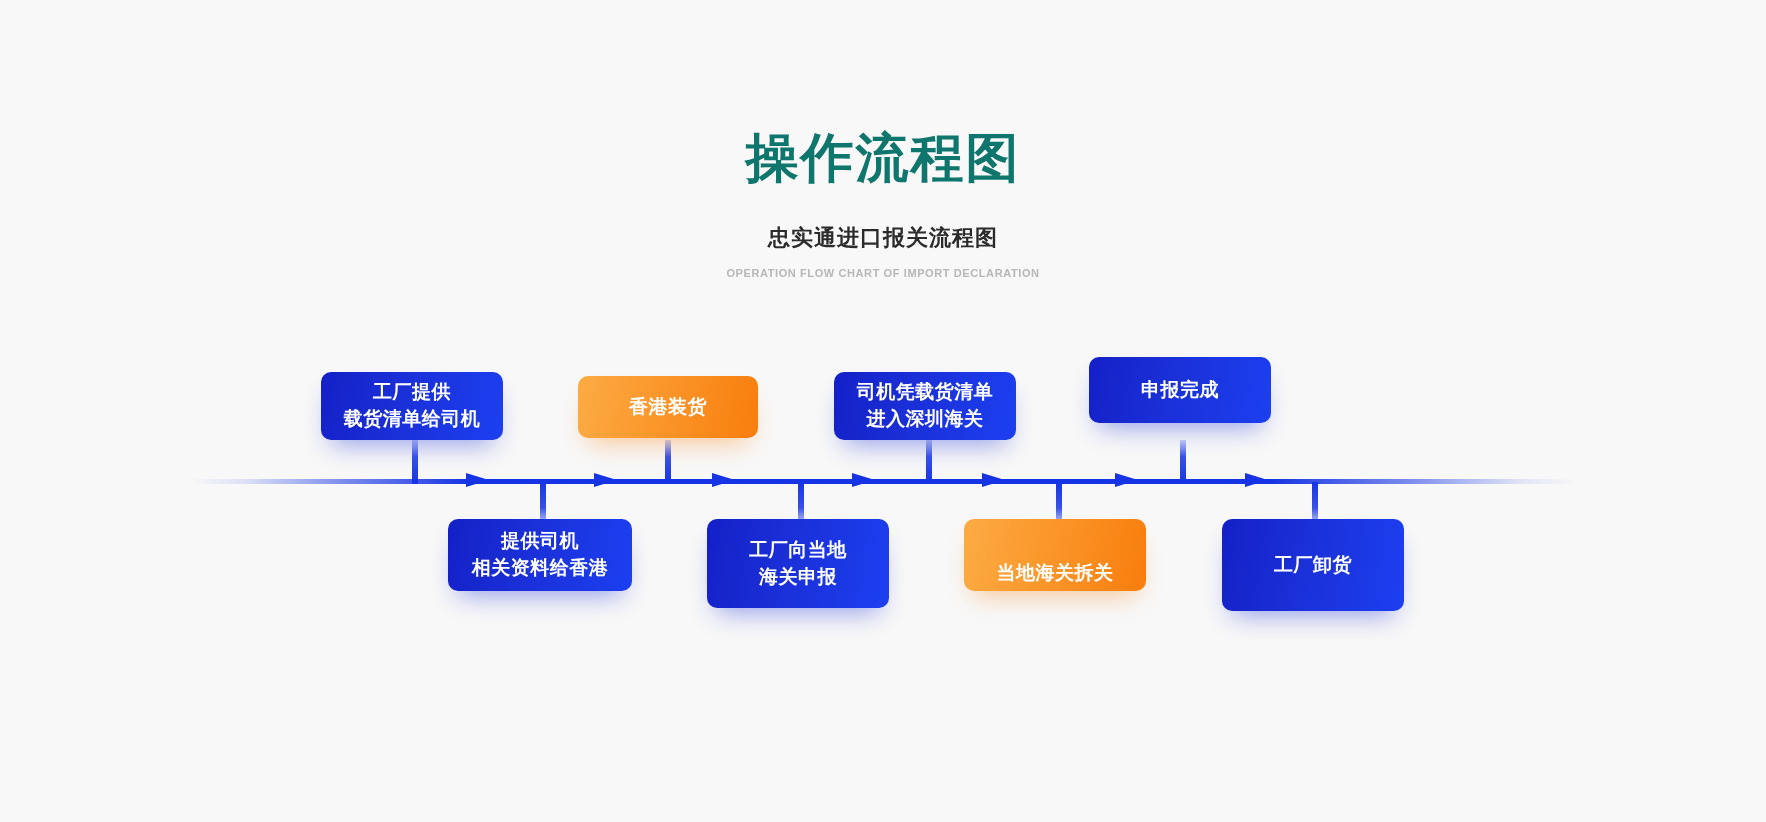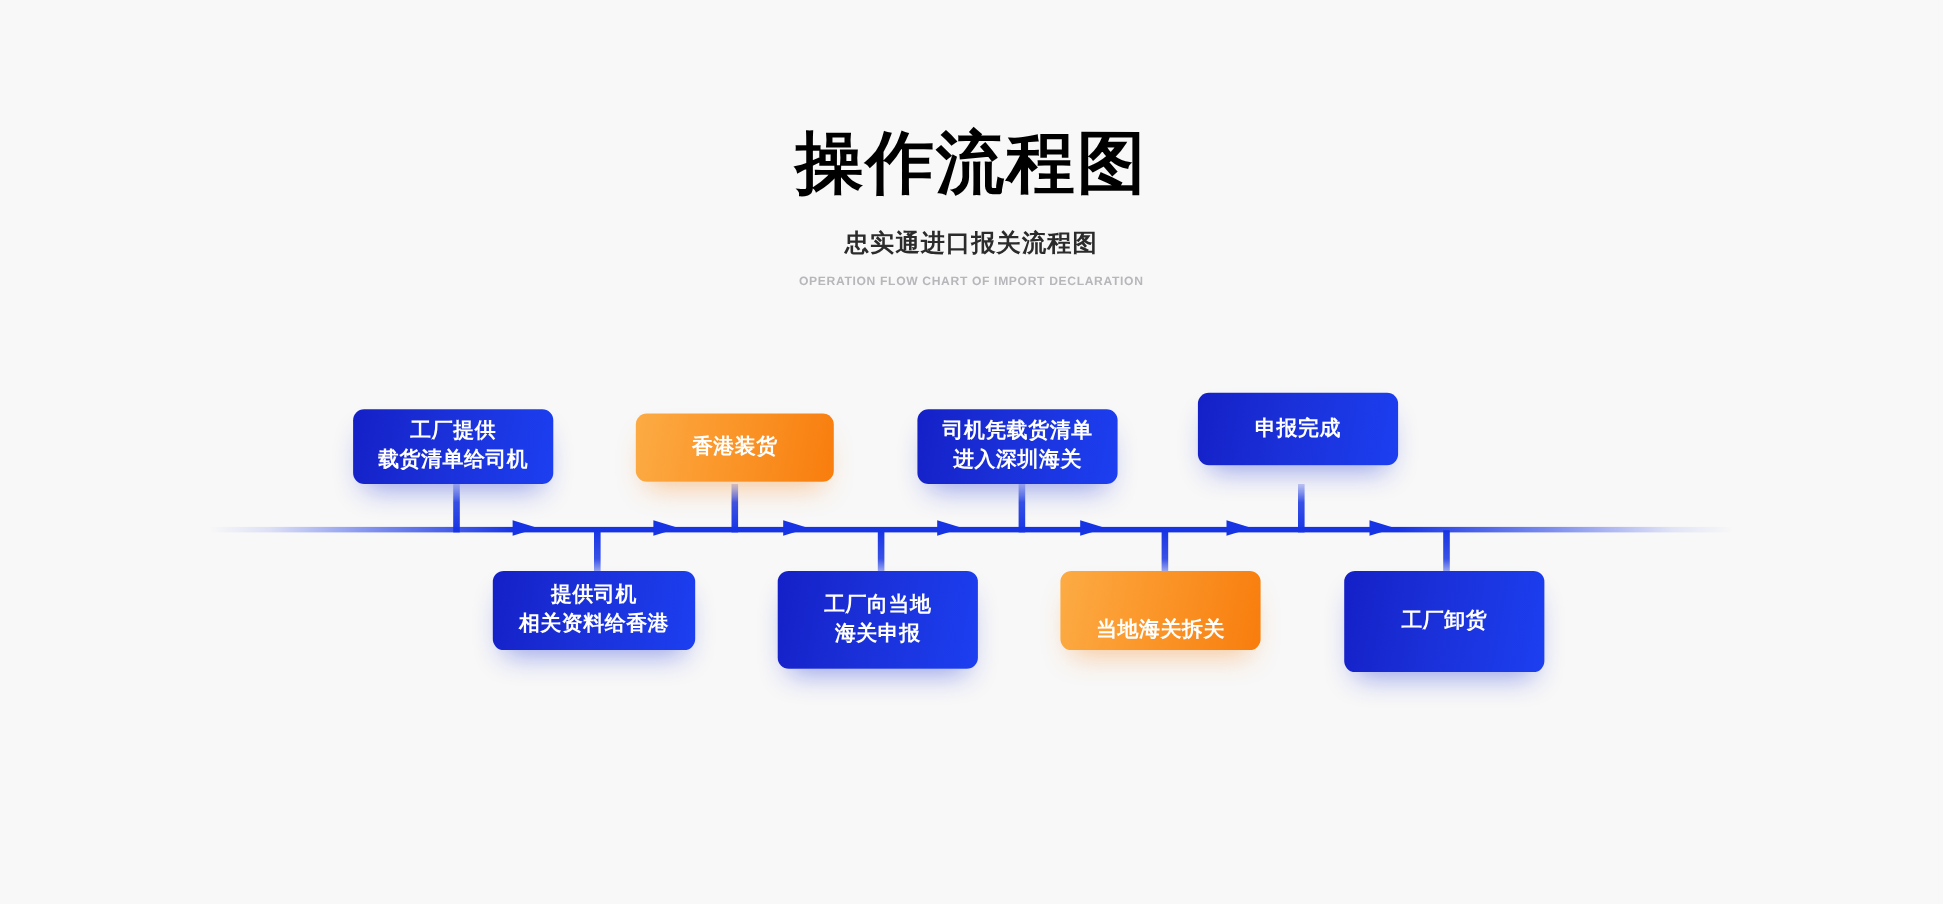--- a/index.html
+++ b/index.html
@@ -23,29 +23,29 @@
 
   
   .header {
     position: absolute;
     left: 0;
     top: 118px;
     width: 1766px;
     text-align: center;
   }
   .title {
-    font-size: 62px;
-    font-weight: 700;
-    color: #000000;
+    font-size: 53px;
+    font-weight: 700;
+    color: #0f766e;
     letter-spacing: 2px;
     line-height: 1.0;
-    margin: 0;
+    margin: 13px;
   }
   .subtitle-cn {
-    margin-top: 26px;
+    margin-top: 39px;
     font-size: 22px;
     font-weight: 700;
     color: #2b2b2b;
     letter-spacing: 1px;
   }
   .subtitle-en {
     margin-top: 14px;
     font-size: 11px;
     font-weight: 700;
     color: #b6b6bb;

